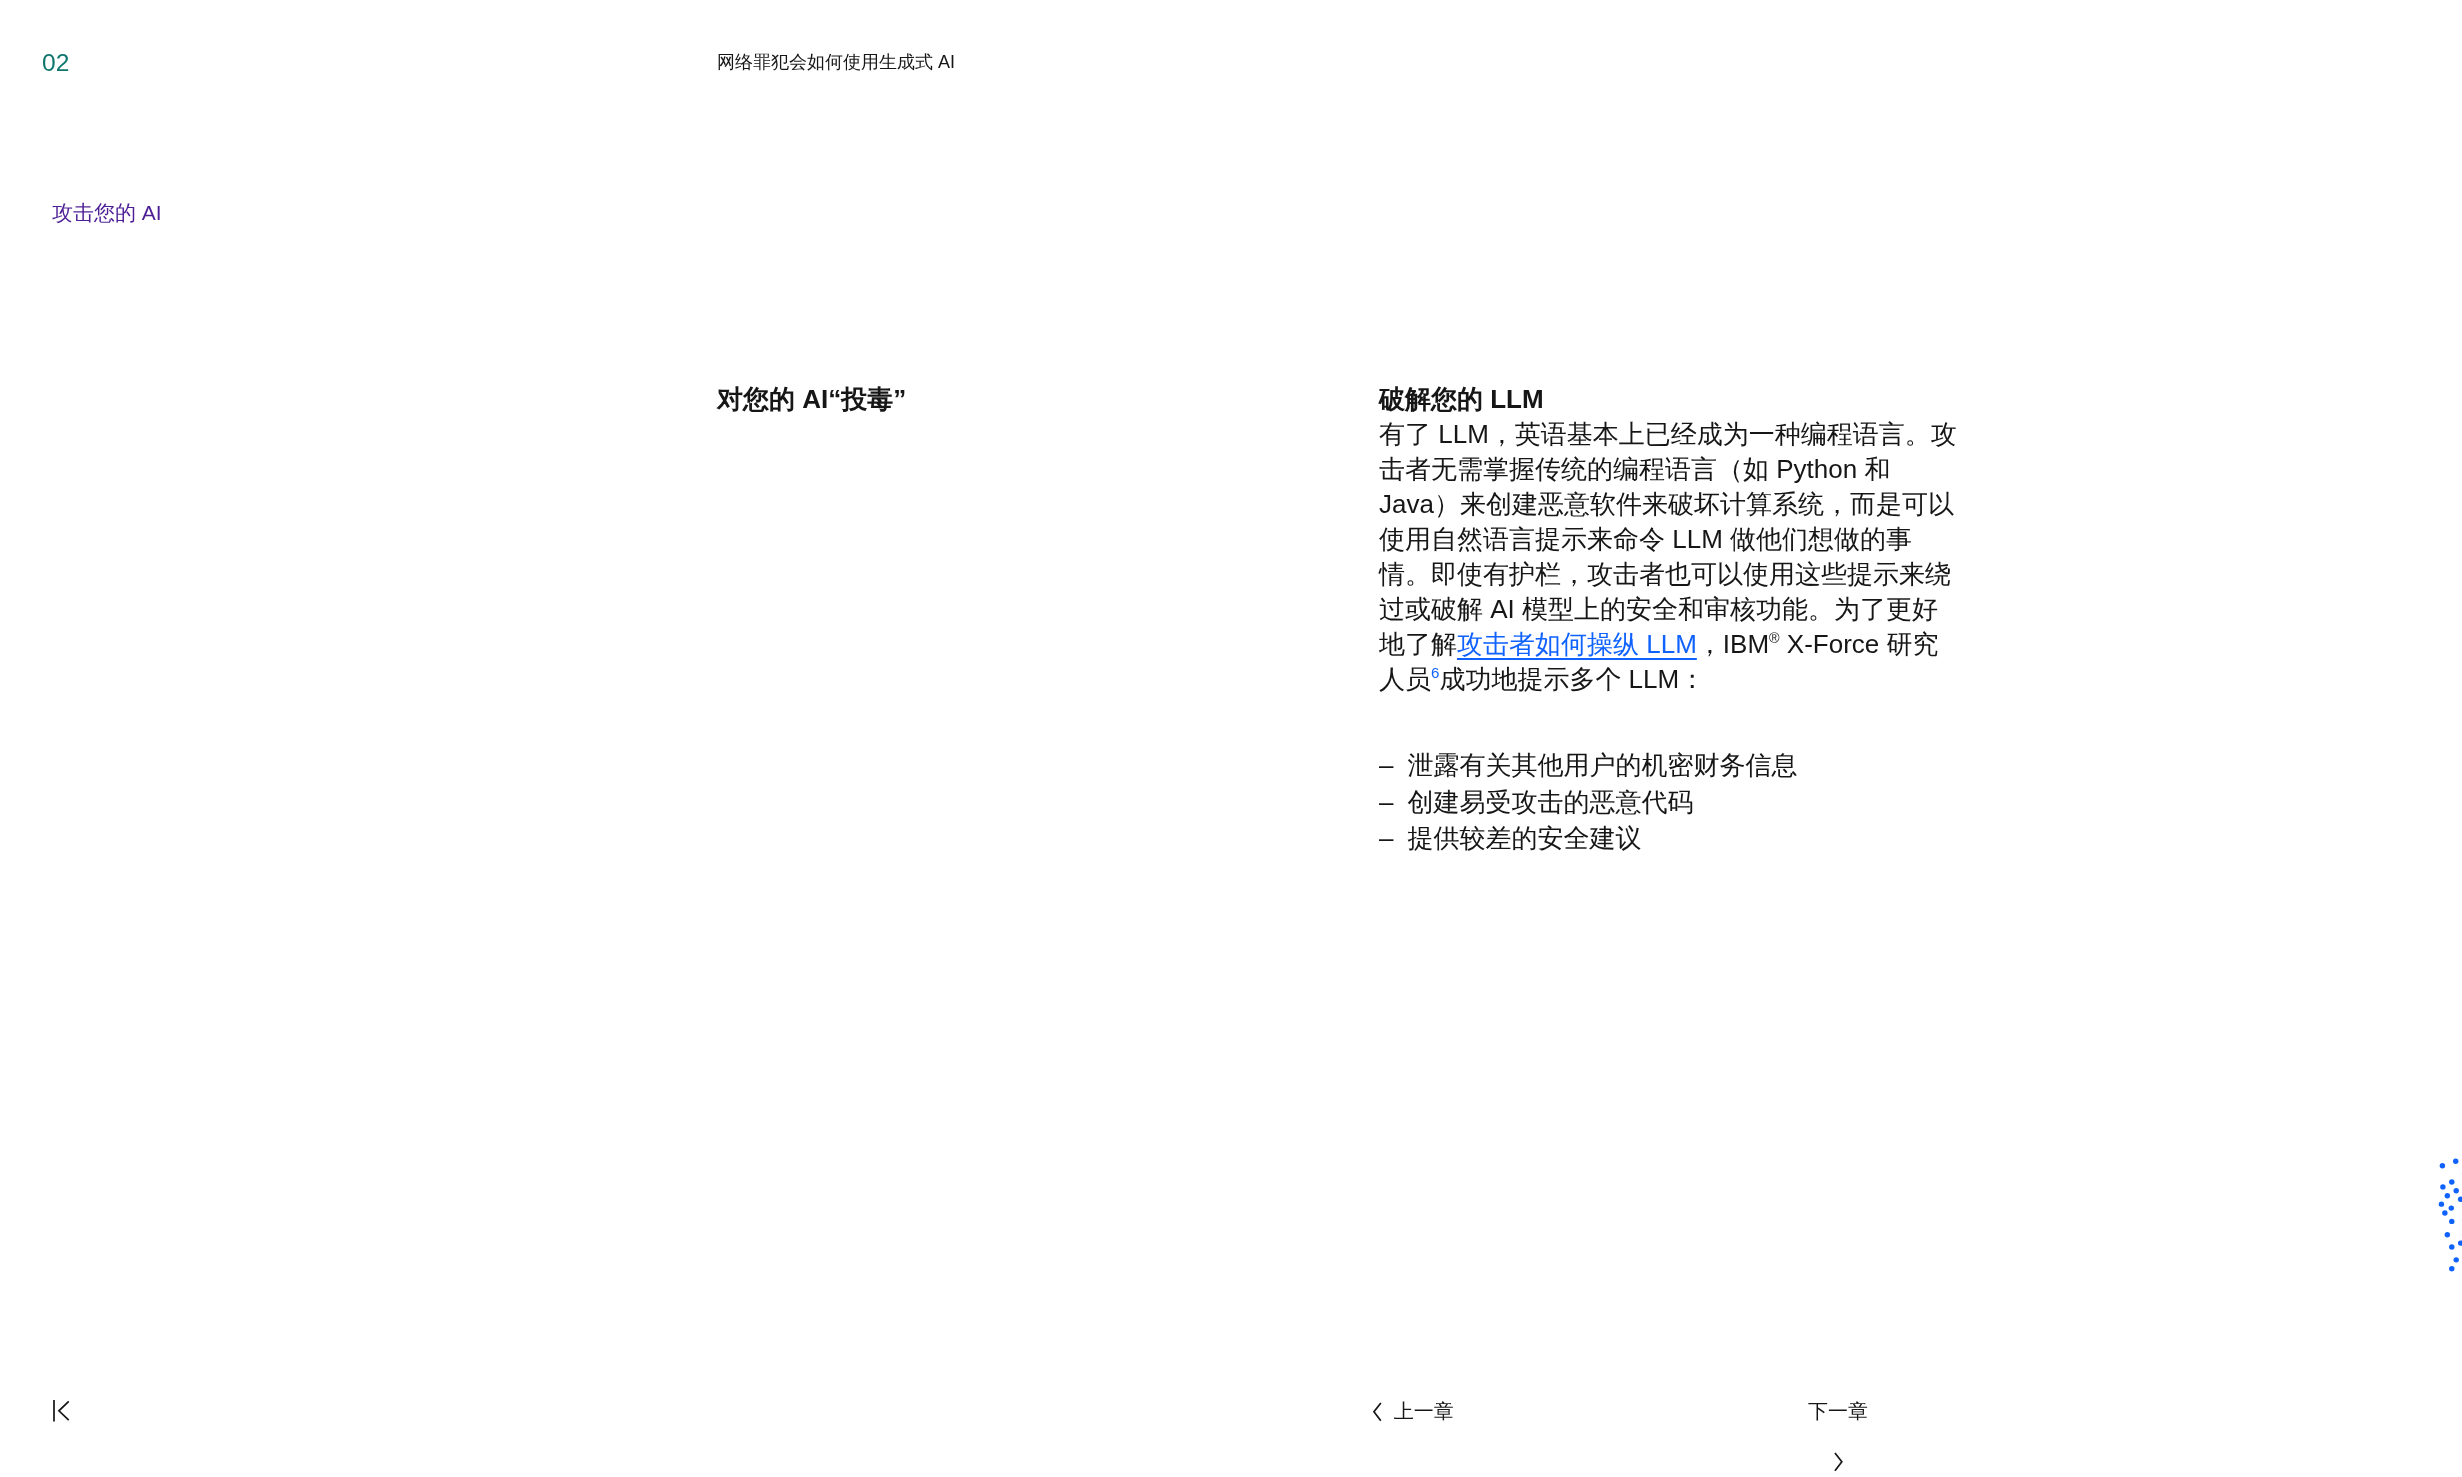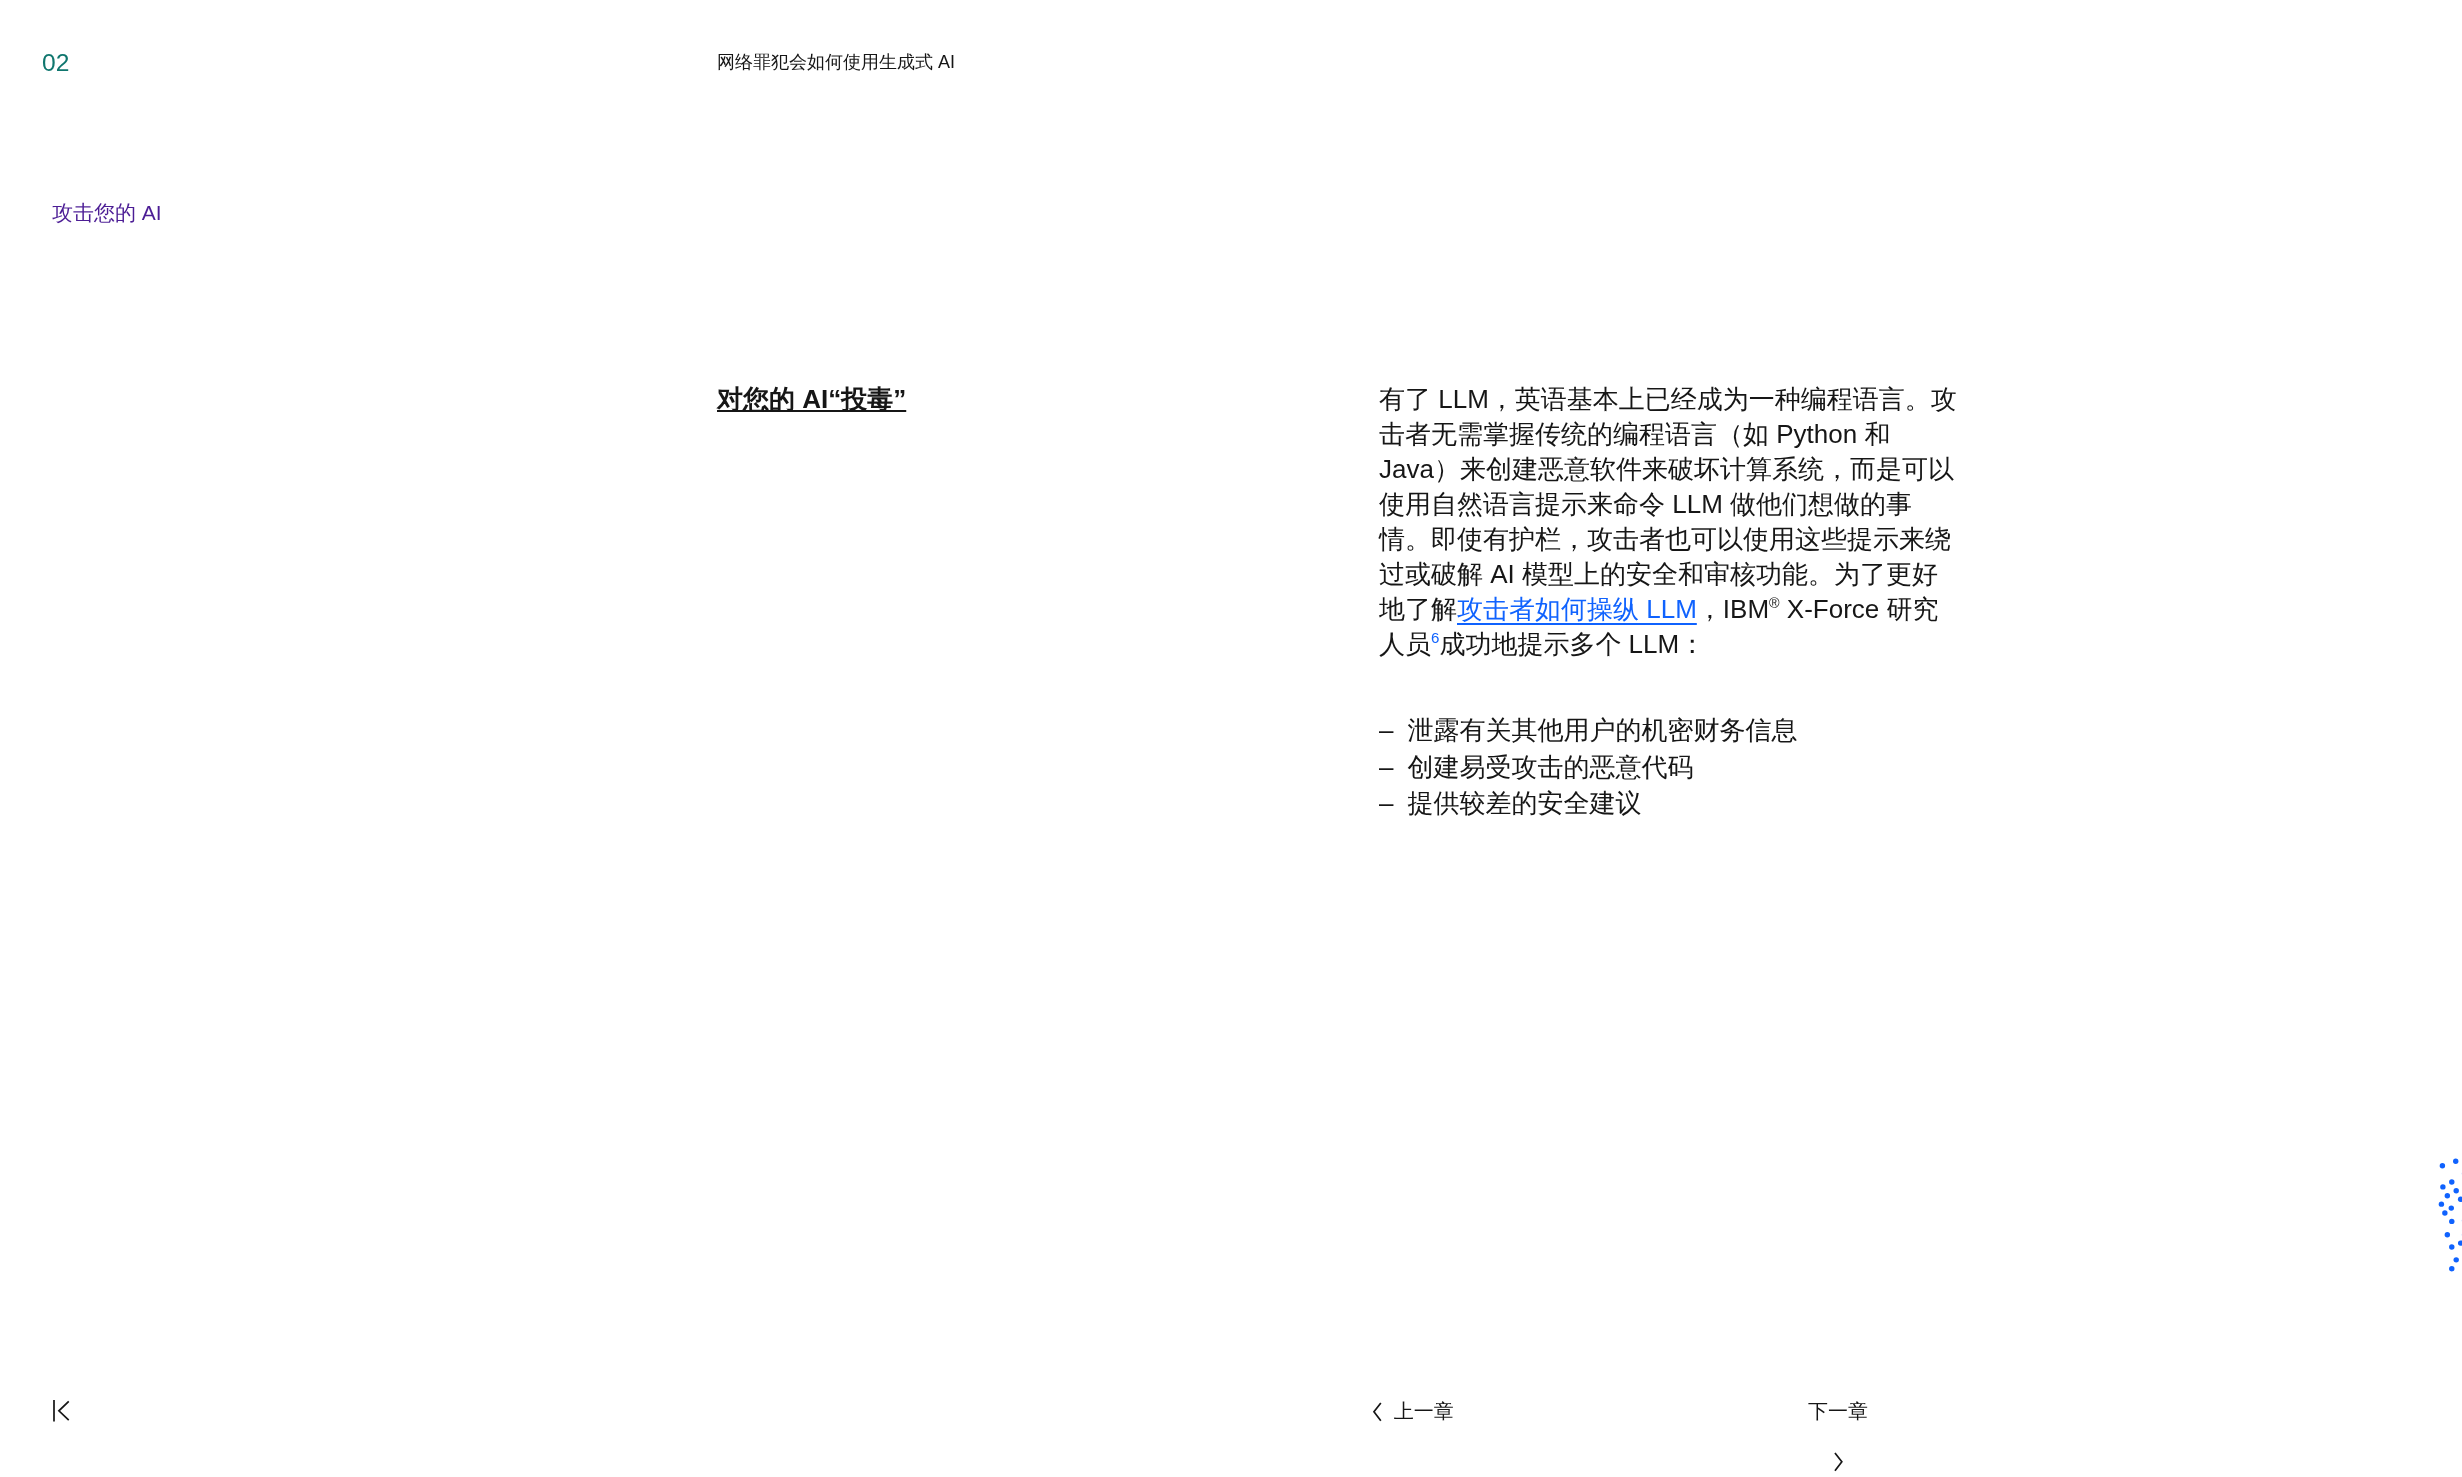--- a/index.html
+++ b/index.html
@@ -29,21 +29,21 @@
 
   
   .col {
     position:absolute; top:382px; width:576px;
     font-size:26px; line-height:35px; color:#161616;
     text-align:left;
   }
   .col-1 { left:54px; }
   .col-2 { left:717px; }
   .col-3 { left:1379px; width:582px; }
-  .col h3 { font-size:26px; line-height:35px; font-weight:700; margin:0;text-decoration:underline; }
+  .col h3 { font-size:26px; line-height:35px; font-weight:700; margin:0; }
   .col p  { margin:0; }
 
   .link {
     color:#0f62fe;
     text-decoration:underline;
     text-decoration-thickness:2px;
     text-underline-offset:5.4px;
     cursor:pointer;
   }
   sup.fn  { color:#0f62fe; font-size:0.58em; line-height:0; vertical-align:super; cursor:pointer; }
@@ -77,20 +77,21 @@
   <div class="chapter-num">02</div>
   <div class="header-title">网络罪犯会如何使用生成式 AI</div>
   <h1 class="section-title">攻击您的 AI</h1>
 
 
   <div class="col col-2">
     <h3>对您的 AI“投毒”</h3>
   </div>
 
   <div class="col col-3">
+    <h3>破解您的 LLM</h3>
     <p><span>有了 LLM，英语基本上已经成为一种编程语言。攻击者无需掌握传统的编程语言（如 Python 和 Java）来创建恶意软件来破坏计算系统，而是可以使用自然语言提示来命令 LLM 做他们想做的事情。即使有护栏，攻击者也可以使用这些提示来绕过或破解 AI 模型上的安全和审核功能。为了更好地了解</span><a class="link">攻击者如何操纵 LLM</a><span>，IBM</span><sup class="reg">®</sup><span> X-Force 研究人员</span><sup class="fn">6</sup><span>成功地提示多个 LLM：</span></p>
     <ul class="bullets">
       <li>
           <span class="dash">–</span>
           <span>泄露有关其他用户的机密财务信息</span>
         </li>
       <li>
           <span class="dash">–</span>
           <span>创建易受攻击的恶意代码</span>
         </li>

